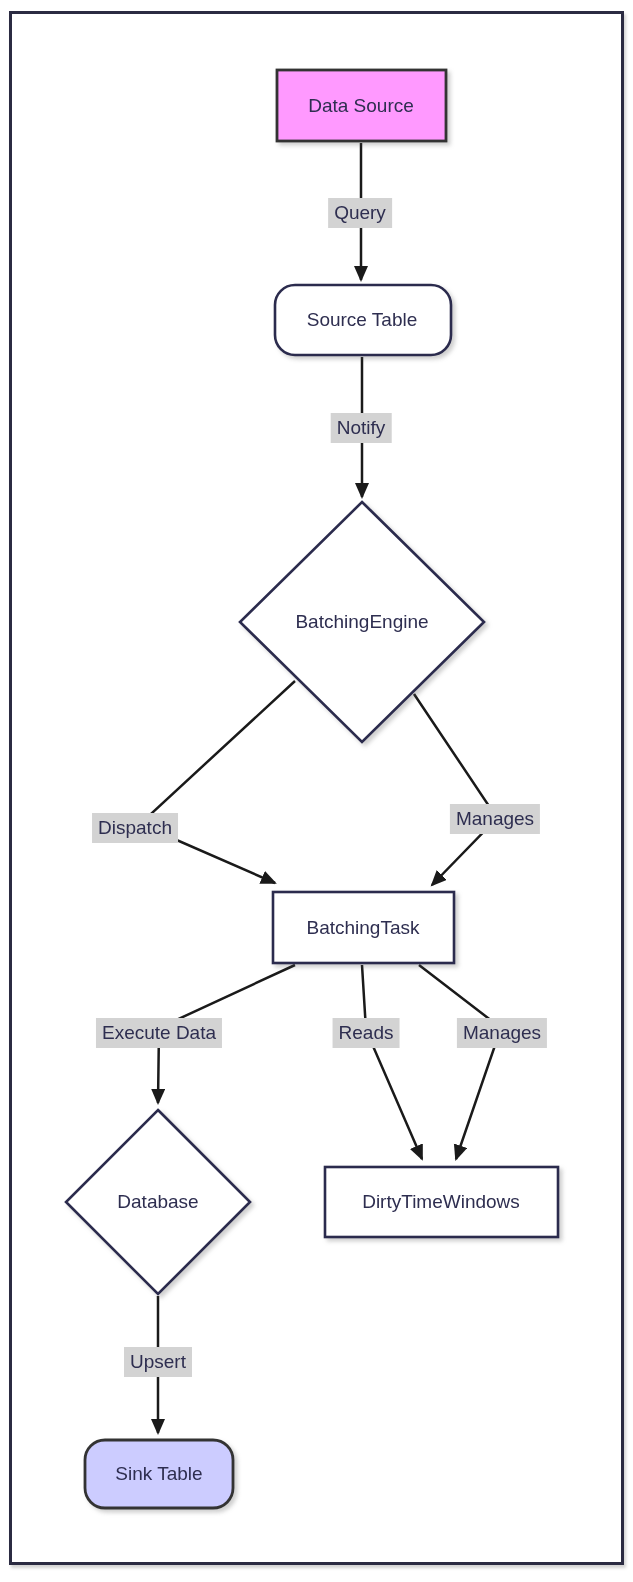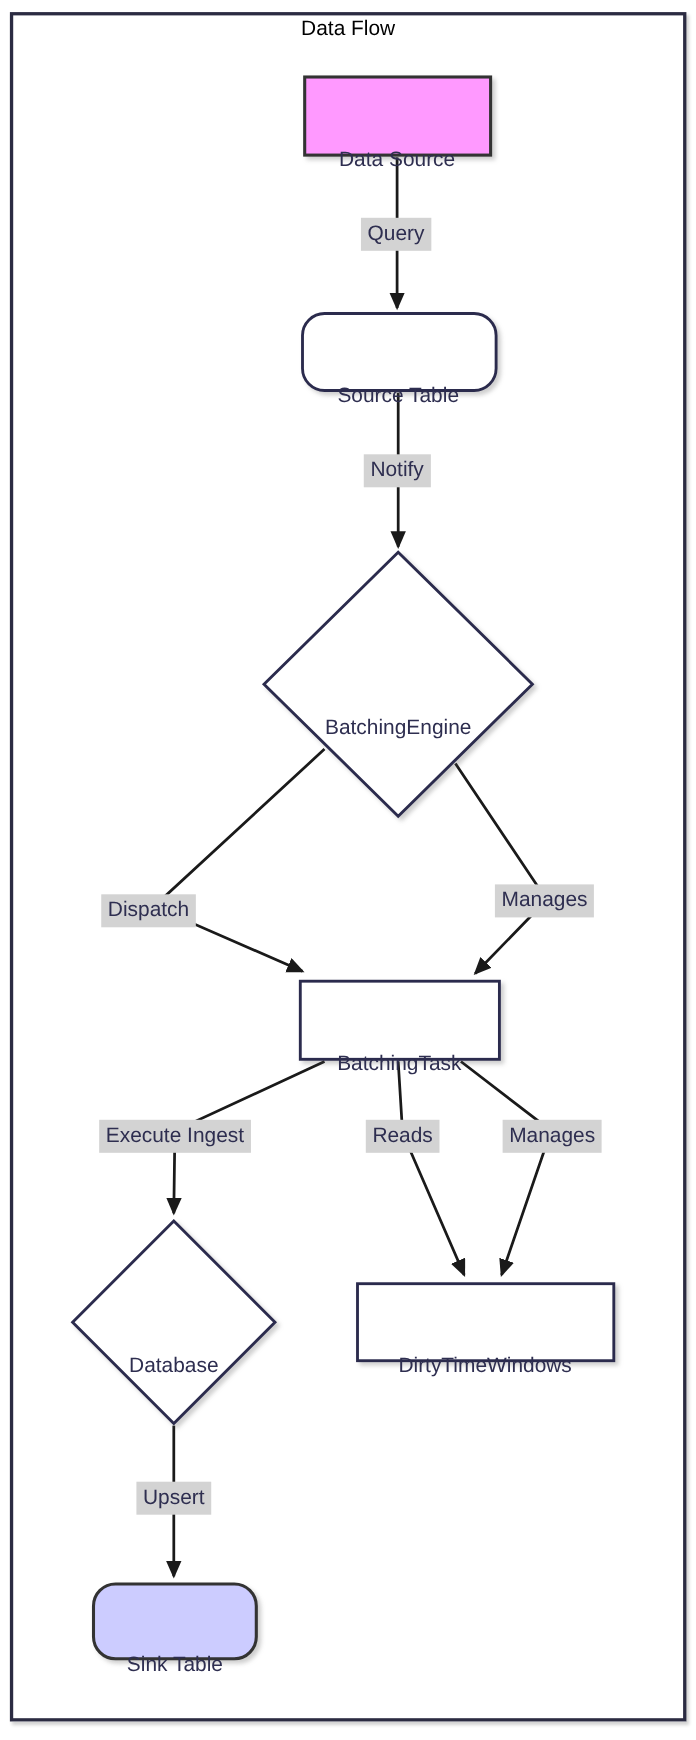--- a/index.html
+++ b/index.html
@@ -16,35 +16,34 @@
     position:absolute;left:0;top:16px;width:633px;text-align:center;
     font-size:19px;color:#000000;
   }
   svg.layer{position:absolute;left:0;top:0;}
   .edge{stroke:#1a1a1a;stroke-width:2.5;fill:none;}
   .shape{filter:drop-shadow(3px 3px 2px rgba(80,80,80,0.28));}
   .shape-default{fill:#ffffff;stroke:#2b2b4d;stroke-width:2.6;}
   .shape-accent{stroke:#333333;stroke-width:2.8;}
   .node-label{
     position:absolute;transform:translate(-50%,-50%);
-    font-size:19px;color:#2e2e50;white-space:nowrap;text-align:center;margin-top:40px;
+    font-size:19px;color:#2e2e50;white-space:nowrap;text-align:center;
   }
   .edge-label{
     position:absolute;transform:translate(-50%,-50%);
     font-size:19px;color:#2e2e50;background:#d3d3d3;
     padding:2px 6px;white-space:nowrap;line-height:26px;
   }
 </style>
 </head>
 <body>
 
 <div class="stage">
 
   <div class="frame"></div>
-  <div class="title">Data Flow</div>
 
   <svg class="layer" width="633" height="1582" viewBox="0 0 633 1582">
     <defs>
       <marker id="arrow" markerUnits="userSpaceOnUse" markerWidth="18" markerHeight="16" refX="14" refY="7" orient="auto">
         <path d="M0,0 L16,7 L0,14 Z" fill="#1a1a1a"></path>
       </marker>
     </defs>
 
     <g>
       <path class="edge" marker-end="url(#arrow)" d="M361,143 L361,280"></path>
@@ -73,18 +72,18 @@
   <div class="node-label" style="left:362px;top:622px">BatchingEngine</div>
   <div class="node-label" style="left:363px;top:928px">BatchingTask</div>
   <div class="node-label" style="left:158px;top:1202px">Database</div>
   <div class="node-label" style="left:441px;top:1202px">DirtyTimeWindows</div>
   <div class="node-label" style="left:159px;top:1474px">Sink Table</div>
 
   <div class="edge-label" style="left:360px;top:213px">Query</div>
   <div class="edge-label" style="left:361px;top:428px">Notify</div>
   <div class="edge-label" style="left:135px;top:828px">Dispatch</div>
   <div class="edge-label" style="left:495px;top:819px">Manages</div>
-  <div class="edge-label" style="left:159px;top:1033px">Execute Ingest</div>
+  <div class="edge-label" style="left:159px;top:1033px">Execute Data</div>
   <div class="edge-label" style="left:366px;top:1033px">Reads</div>
   <div class="edge-label" style="left:502px;top:1033px">Manages</div>
   <div class="edge-label" style="left:158px;top:1362px">Upsert</div>
 
 </div>
 
 </body></html>

